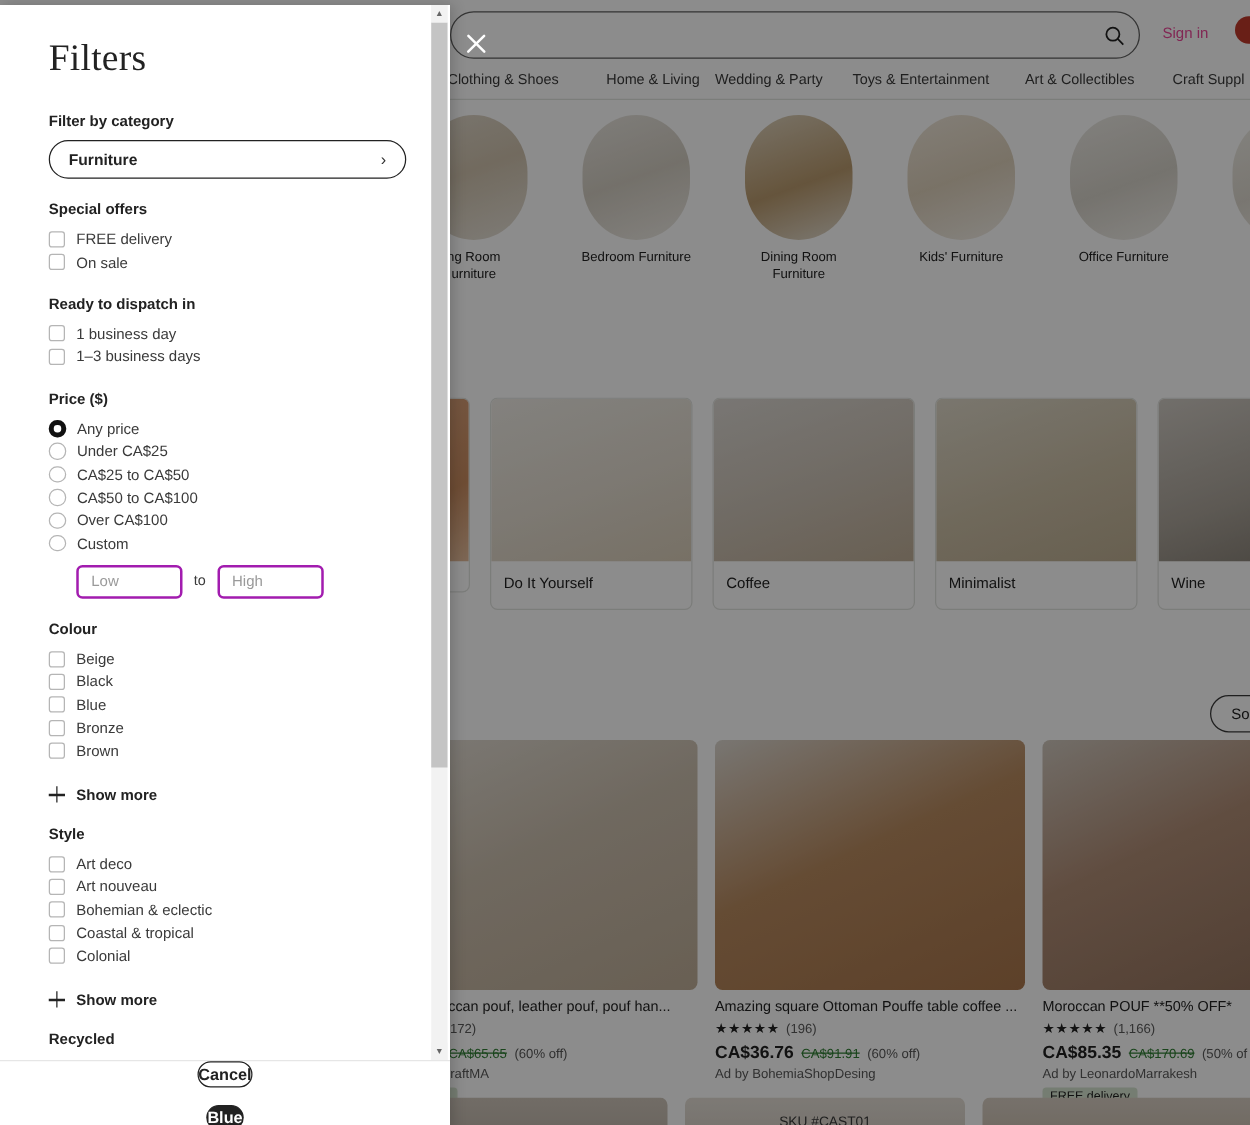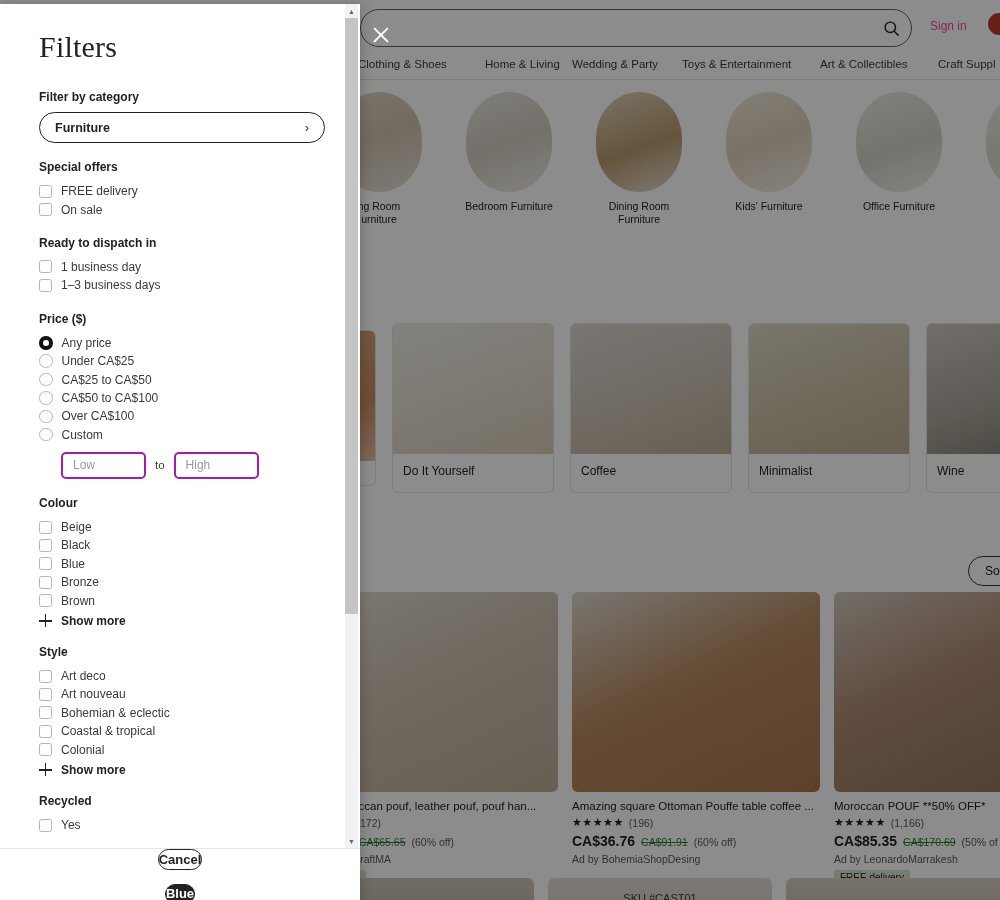--- a/index.html
+++ b/index.html
@@ -80,21 +80,21 @@
     width: 86px; height: 100px; margin: 8px auto 8px;
     border-radius: 50% / 46%;
     overflow: hidden; position: relative;
     background: #e9e7e2;
   }
   .cat-label { font-size: 10.5px; color: #222; line-height: 1.25; }
 
   
   .style-strip {
     position: absolute; top: 318px; left: 0; width: 1000px; height: 180px;
-    display: flex; align-items: center;
+    display: flex; align-items: flex-start;
     padding-left: 318px; gap: 16px; overflow: hidden;
   }
   .style-card {
     width: 162px; flex: 0 0 auto;
     border: 1px solid #e1e3df; border-radius: 6px;
     background: #fff; overflow: hidden; cursor: pointer;
   }
   .style-img { width: 100%; height: 130px; position: relative; overflow: hidden; }
   .style-name { font-size: 12px; color: #222; padding: 10px 10px 14px; }
 
@@ -213,21 +213,21 @@
     border: 2px solid #a21caf; border-radius: 5px;
     padding: 0 10px; font-size: 12px; outline: none;
     font-family: "Liberation Sans", sans-serif; color: #333;
     background: #fff;
   }
   .pinput::placeholder { color: #9a9a9a; }
   .to-word { font-size: 11.5px; color: #3a3a3a; }
 
   .showmore {
     display: flex; align-items: center; gap: 9px;
-    margin-top: 4px; cursor: pointer;
+    margin-top: 19px; cursor: pointer;
   }
   .plus {
     width: 13px; height: 13px; position: relative; flex: 0 0 auto;
   }
   .plus::before, .plus::after {
     content: ""; position: absolute; background: #222;
   }
   .plus::before { left: 0; top: 5.6px; width: 13px; height: 1.8px; }
   .plus::after  { top: 0; left: 5.6px; height: 13px; width: 1.8px; }
   .showmore-txt { font-size: 12px; font-weight: bold; color: #222; }

